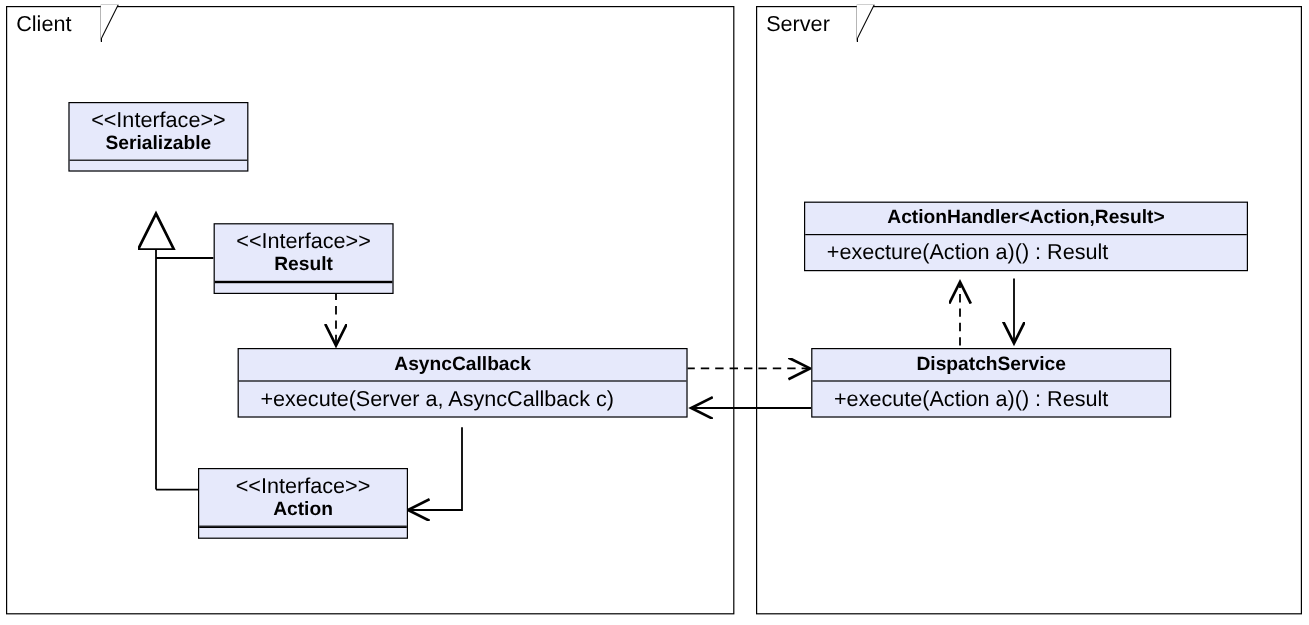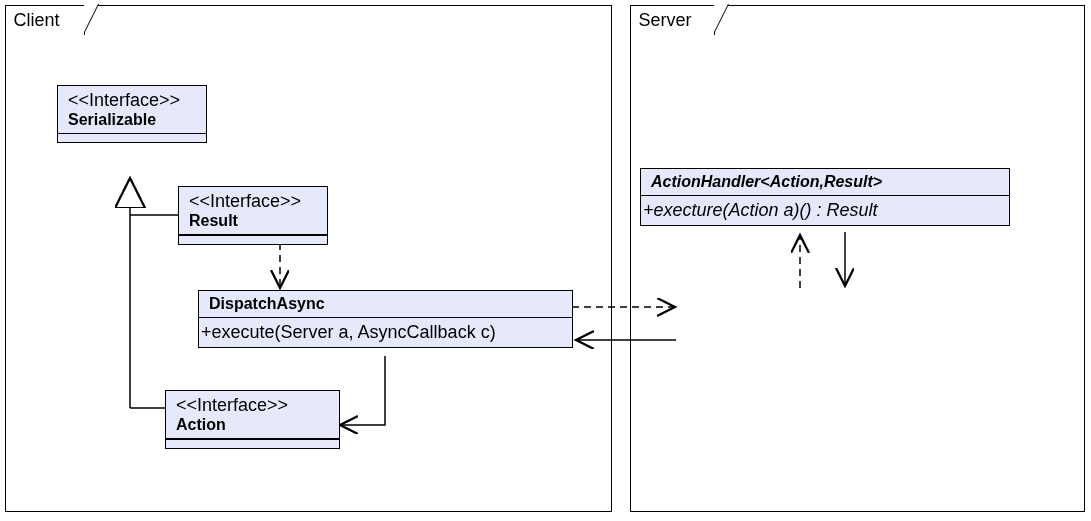--- a/index.html
+++ b/index.html
@@ -73,31 +73,32 @@
 
   
   .uml-class {
     position: absolute;
     background: #e6e9fb;
     border: 1.5px solid #000;
     box-sizing: border-box;
   }
   .uml-class .hdr {
     border-bottom: 1.5px solid #000;
+    text-align: center;
     padding: 4px 10px;
   }
   .uml-class .stereo {
     font-size: 18px;
   }
   .uml-class .cname {
     font-weight: bold;
     font-size: 16px;
   }
   .uml-class .members {
-    padding: 4px 2px;
+    padding: 4px 18px;
     font-size: 18px;
   }
   .uml-class .empty-compartment {
     border-top: 1.5px solid #000;
     height: 8px;
     padding: 0;
     margin: 0;
   }
 </style>
 </head>
@@ -169,38 +170,46 @@
   <div class="uml-class" style="left:178px; top:186px; width:150px;">
     <div class="hdr">
       <div class="stereo">&lt;&lt;Interface&gt;&gt;</div>
       <div class="cname">Result</div>
     </div>
     <div class="empty-compartment"></div>
   </div>
 
   <div class="uml-class" style="left:198px; top:290px; width:375px;">
     <div class="hdr">
-      <div class="cname">DispatchAsync</div>
+      <div class="cname">AsyncCallback</div>
     </div>
     <div class="members">
       <div>+execute(Server a, AsyncCallback c)</div>
     </div>
   </div>
 
   <div class="uml-class" style="left:165px; top:390px; width:175px;">
     <div class="hdr">
       <div class="stereo">&lt;&lt;Interface&gt;&gt;</div>
       <div class="cname">Action</div>
     </div>
     <div class="empty-compartment"></div>
   </div>
 
-  <div class="uml-class" style="left:640px; top:168px; width:370px;font-style:italic;">
+  <div class="uml-class" style="left:670px; top:168px; width:370px;">
     <div class="hdr">
       <div class="cname">ActionHandler&lt;Action,Result&gt;</div>
     </div>
     <div class="members">
       <div>+execture(Action a)() : Result</div>
     </div>
   </div>
 
+  <div class="uml-class" style="left:676px; top:290px; width:300px;">
+    <div class="hdr">
+      <div class="cname">DispatchService</div>
+    </div>
+    <div class="members">
+      <div>+execute(Action a)() : Result</div>
+    </div>
+  </div>
 
 </div>
 
 </body></html>

